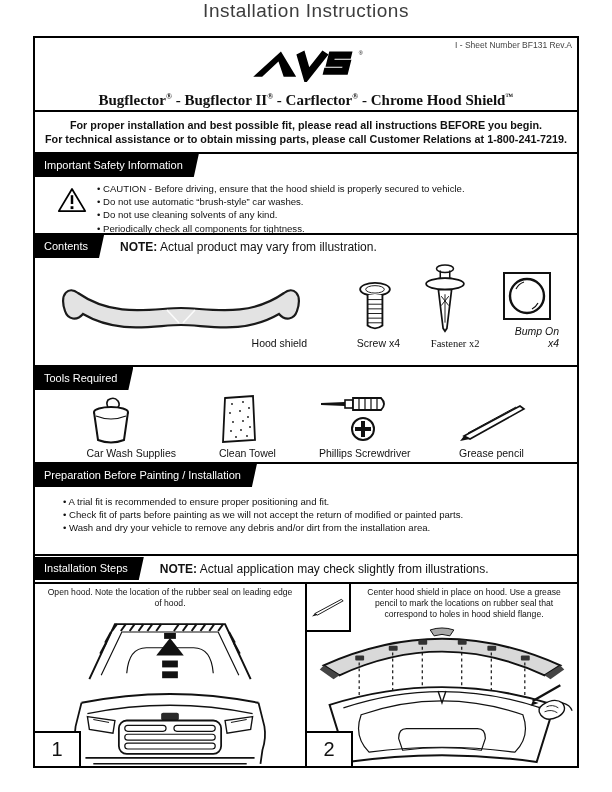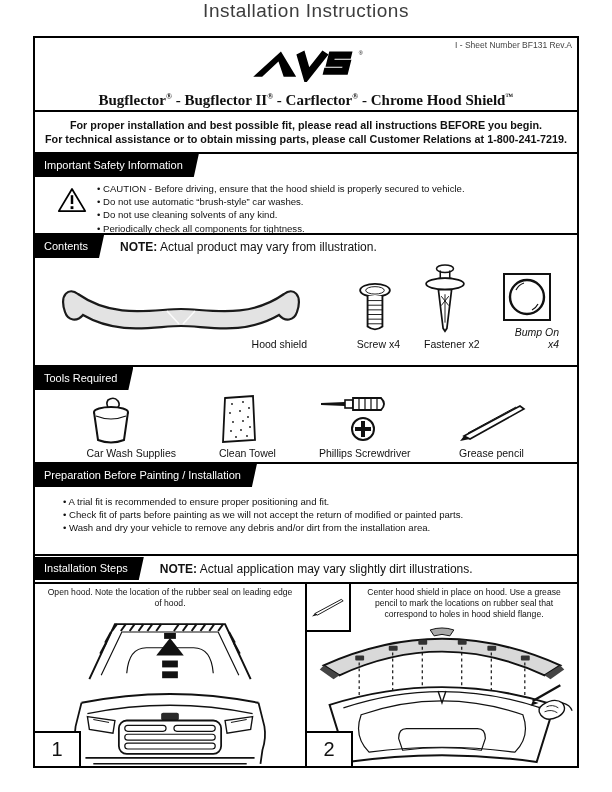--- a/index.html
+++ b/index.html
@@ -38,21 +38,21 @@
   .bullets{list-style:none;margin:0;padding:0;font-size:9.6px;line-height:1.38;}
   .bullets li:before{content:"• ";}
 
   
   .sec-contents{height:132px;}
   .contents-row{display:flex;align-items:flex-end;padding:6px 18px 0 20px;}
   .citem{text-align:right;}
   .citem .lbl{font-size:10.5px;margin-top:4px;}
   .c-shield{width:252px;margin-right:48px;}
   .c-screw{width:72px;margin-right:22px;}
-  .c-fast{width:92px;margin-right:22px;}
+  .c-fast{width:92px;margin-right:22px;font-family:Liberation Serif, serif;}
   .c-bump{width:92px;font-style:italic;}
 
   
   .sec-tools{height:97px;}
   .tools-row{display:flex;align-items:flex-end;justify-content:space-around;padding:4px 26px 0 30px;}
   .titem{text-align:center;}
   .titem .lbl{font-size:10.5px;margin-top:3px;}
 
   
   .sec-prep{height:90px;}
@@ -250,21 +250,21 @@
           <li>A trial fit is recommended to ensure proper positioning and fit.</li>
           <li>Check fit of parts before painting as we will not accept the return of modified or painted parts.</li>
           <li>Wash and dry your vehicle to remove any debris and/or dirt from the installation area.</li>
         </ul>
       </div>
     </div>
 
     <div class="sec sec-steps">
       <div class="bar-row" style="padding:1px 0 2px 0;">
         <div class="bar">Installation Steps</div>
-        <div class="note-text"><b>NOTE:</b> <span>Actual application may vary slightly dirt illustrations.</span></div>
+        <div class="note-text"><b>NOTE:</b> <span>Actual application may check slightly from illustrations.</span></div>
       </div>
       <div class="steps-panels">
 
         <div class="panel panel-1">
           <div class="step-text">Open hood. Note the location of the rubber seal on leading edge of hood.</div>
           <div class="step-art">
             <svg width="236" height="150" viewBox="0 0 240 152">
 
               <path d="M38,64 L64,8 L176,8 L202,64" fill="#fff" stroke="#111" stroke-width="2"></path>
               <path d="M50,60 L71,16 L169,16 L190,60" fill="none" stroke="#111" stroke-width="1.2"></path>

